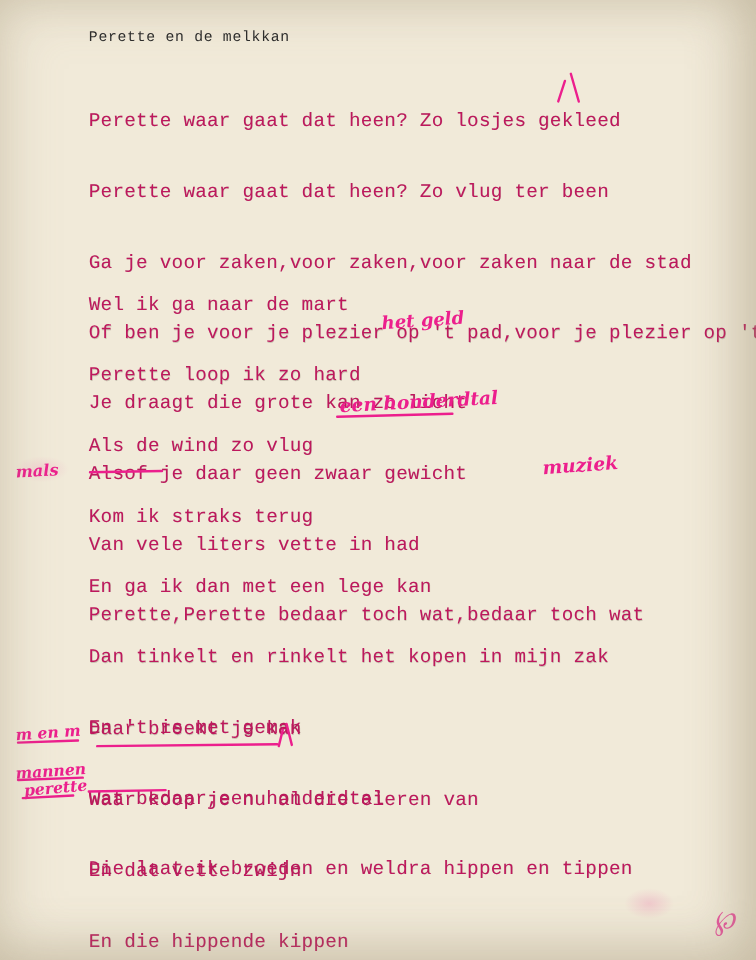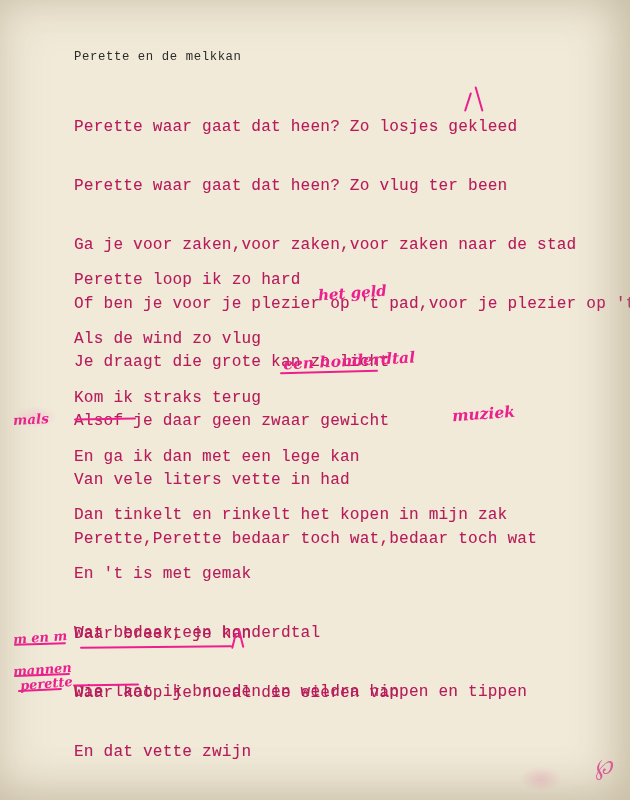--- a/index.html
+++ b/index.html
@@ -27,21 +27,20 @@
   }
   .vignette {
     position: absolute;
     inset: 0;
     box-shadow: inset 0 0 48px rgba(160,145,115,0.35), inset -18px -10px 40px rgba(150,135,105,0.25);
     pointer-events: none;
   }
   .sheet {
     position: absolute;
     inset: 0;
-    margin-top: 26px;
   }
   
   .doc-title {
     position: absolute;
     left: 74px;
     top: 24px;
     font-size: 12.3px;
     letter-spacing: 0.6px;
     color: #2b2b2b;
     white-space: pre;
@@ -140,20 +139,21 @@
     <div class="line">Perette waar gaat dat heen? Zo vlug ter been</div>
     <div class="line">Ga je voor zaken,voor zaken,voor zaken naar de stad</div>
     <div class="line">Of ben je voor je plezier op 't pad,voor je plezier op 't pad</div>
     <div class="line">Je draagt die grote kan zo licht</div>
     <div class="line">Alsof je daar geen zwaar gewicht</div>
     <div class="line">Van vele liters vette in had</div>
     <div class="line">Perette,Perette bedaar toch wat,bedaar toch wat</div>
   </div>
 
   <div class="stanza s2">
+    <div class="line">Wel ik ga naar de mart</div>
     <div class="line">Perette loop ik zo hard</div>
     <div class="line">Als de wind zo vlug</div>
     <div class="line">Kom ik straks terug</div>
     <div class="line">En ga ik dan met een lege kan</div>
     <div class="line">Dan tinkelt en rinkelt het kopen in mijn zak</div>
     <div class="line">En 't is met gemak</div>
     <div class="line">Wat bedaar,een honderdtal</div>
     <div class="line">Die laat ik broeden en weldra hippen en tippen</div>
     
     

